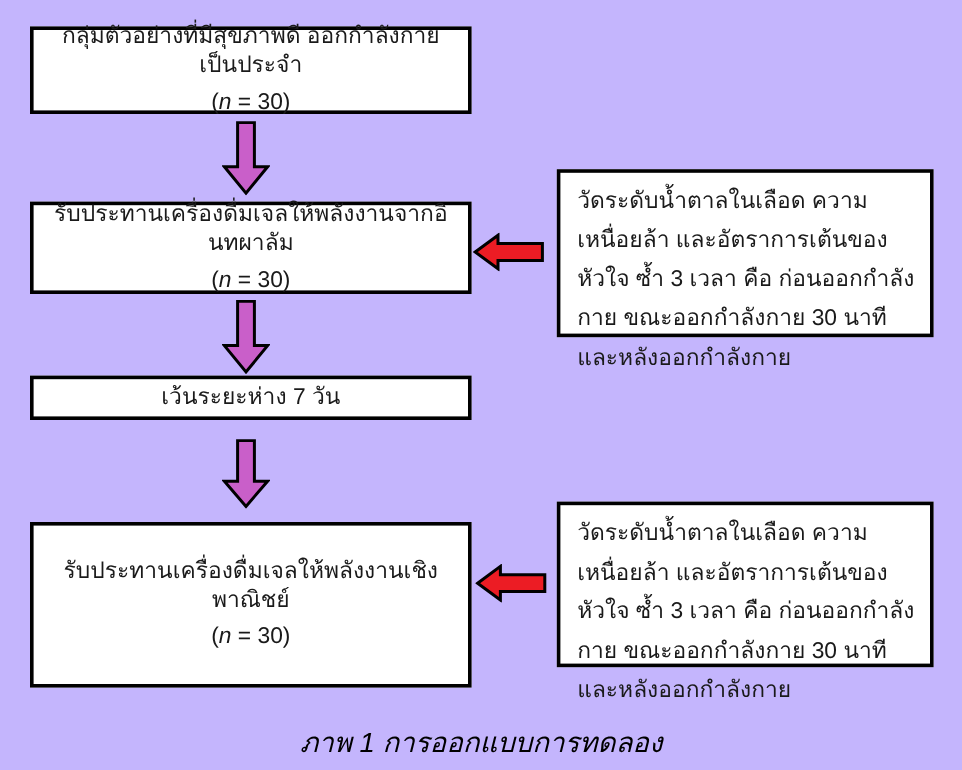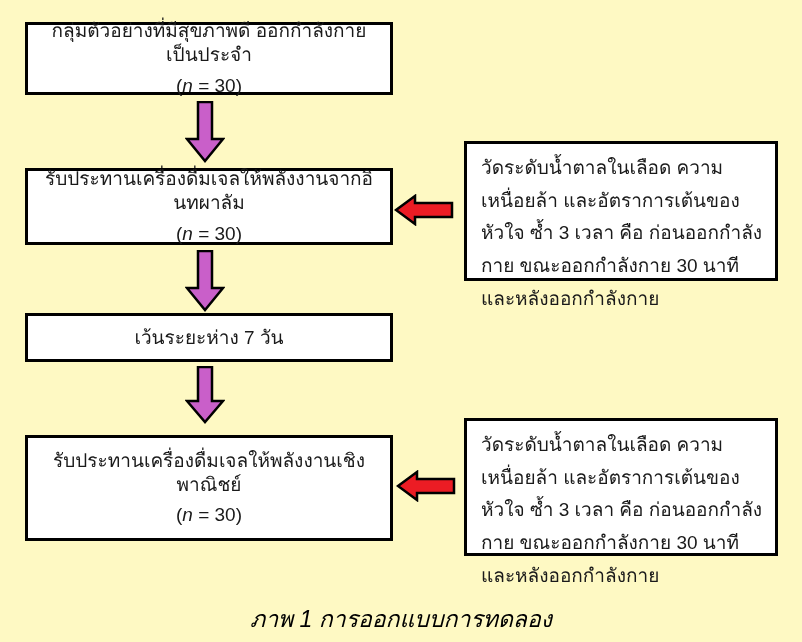--- a/index.html
+++ b/index.html
@@ -5,21 +5,21 @@
   * { margin: 0; padding: 0; box-sizing: border-box; }
   html, body { background: #ffffff; }
   body {
     font-family: "Liberation Sans", "DejaVu Sans", sans-serif;
     color: #1a1a1a;
   }
   .canvas {
     position: relative;
     width: 802px;
     height: 642px;
-    background: #fef9c3;
+    background: #c4b5fd;
     overflow: hidden;
   }
   .flow-box {
     position: absolute;
     border: 3px solid #000000;
     background: #ffffff;
     display: flex;
     flex-direction: column;
     align-items: center;
     justify-content: center;
@@ -48,22 +48,22 @@
     top: 601px;
     width: 100%;
     text-align: center;
     font-size: 23px;
     color: #000000;
     font-style: italic;
   }
   
   #box-sample-group   { left: 25px;  top: 22px;  width: 368px; height: 73px;  }
   #box-date-gel       { left: 25px;  top: 168px; width: 368px; height: 77px;  }
-  #box-washout        { left: 25px;  top: 313px; width: 368px; height: 49px;  }
-  #box-commercial-gel { left: 25px;  top: 435px; width: 368px; height: 106px; }
+  #box-washout        { left: 25px;  top: 313px; width: 368px; height: 37px;  }
+  #box-commercial-gel { left: 25px;  top: 435px; width: 368px; height: 138px; }
   #note-box-1         { left: 464px; top: 141px; width: 314px; height: 140px; }
   #note-box-2         { left: 464px; top: 418px; width: 314px; height: 138px; }
   #down-arrow-1 { left: 185px; top: 101px; }
   #down-arrow-2 { left: 185px; top: 250px; }
   #down-arrow-3 { left: 185px; top: 366px; }
   #left-arrow-1 { left: 394px; top: 194px; }
   #left-arrow-2 { left: 396px; top: 470px; }
 </style>
 </head>
 <body>

